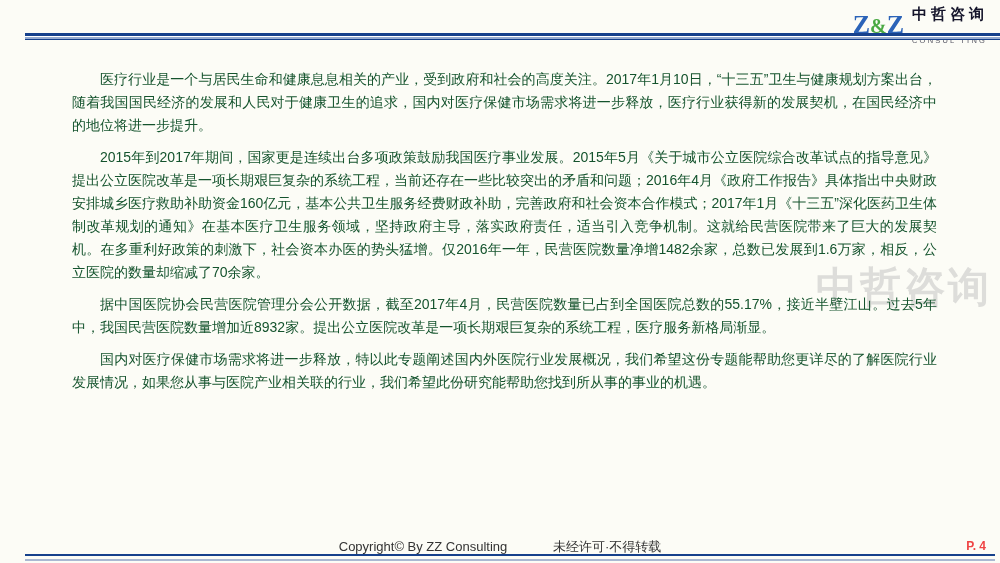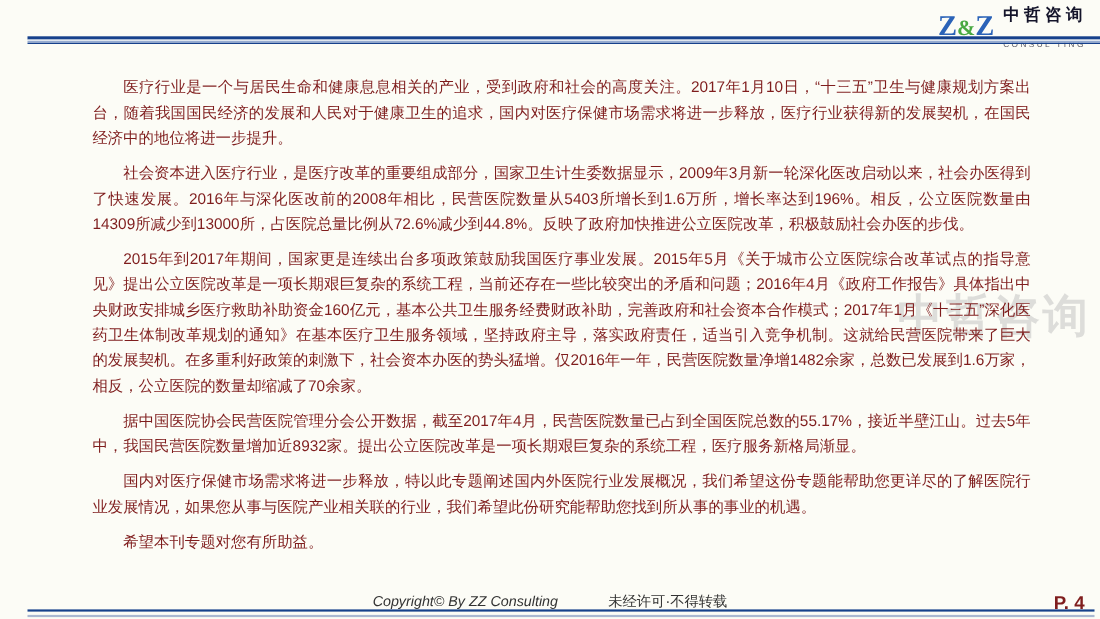--- a/index.html
+++ b/index.html
@@ -38,22 +38,22 @@
   .header-rule{
     position:absolute;left:25px;right:0;top:33px;height:8px;
   }
   .header-rule .r1{height:3px;background:#16418c;}
   .header-rule .r2{height:1px;background:#ffffff;}
   .header-rule .r3{height:2px;background:#96abd0;}
   .header-rule .r4{height:1px;background:#16418c;}
 
   
   .content{
-    position:absolute;left:84px;right:63px;top:68px;
-    color:#7f1d1d;
+    position:absolute;left:72px;right:63px;top:68px;
+    color:#14532d;
     font-size:14px;line-height:23px;
     text-align:justify;
   }
   .content p{
     margin:0 0 9px 0;
     text-indent:2em;
   }
 
   
   .watermark{
@@ -63,24 +63,24 @@
     color:rgba(178,178,178,0.42);
     pointer-events:none;
   }
 
   
   .footer-text{
     position:absolute;left:0;right:0;top:538px;
     text-align:center;
     font-size:13px;color:#333333;
   }
-  .footer-text .copy{margin-right:42px;font-style:italic;}
+  .footer-text .copy{margin-right:42px;}
   .page-number{
     position:absolute;right:14px;top:539px;
-    font-size:17px;font-weight:bold;color:#7f1d1d;
+    font-size:12px;font-weight:bold;color:#ef4444;
   }
   .footer-rule-1{
     position:absolute;left:25px;right:5px;top:554px;height:2px;background:#16418c;
   }
   .footer-rule-2{
     position:absolute;left:25px;right:5px;top:559px;height:2px;background:#aab8d2;
   }
 </style>
 </head>
 <body>
@@ -99,25 +99,23 @@
     <div class="r1"></div>
     <div class="r2"></div>
     <div class="r3"></div>
     <div class="r4"></div>
   </div>
 
   <div class="watermark">中哲咨询</div>
 
   <div class="content">
     <p>医疗行业是一个与居民生命和健康息息相关的产业，受到政府和社会的高度关注。2017年1月10日，“十三五”卫生与健康规划方案出台，随着我国国民经济的发展和人民对于健康卫生的追求，国内对医疗保健市场需求将进一步释放，医疗行业获得新的发展契机，在国民经济中的地位将进一步提升。</p>
-    <p>社会资本进入医疗行业，是医疗改革的重要组成部分，国家卫生计生委数据显示，2009年3月新一轮深化医改启动以来，社会办医得到了快速发展。2016年与深化医改前的2008年相比，民营医院数量从5403所增长到1.6万所，增长率达到196%。相反，公立医院数量由14309所减少到13000所，占医院总量比例从72.6%减少到44.8%。反映了政府加快推进公立医院改革，积极鼓励社会办医的步伐。</p>
     <p>2015年到2017年期间，国家更是连续出台多项政策鼓励我国医疗事业发展。2015年5月《关于城市公立医院综合改革试点的指导意见》提出公立医院改革是一项长期艰巨复杂的系统工程，当前还存在一些比较突出的矛盾和问题；2016年4月《政府工作报告》具体指出中央财政安排城乡医疗救助补助资金160亿元，基本公共卫生服务经费财政补助，完善政府和社会资本合作模式；2017年1月《十三五”深化医药卫生体制改革规划的通知》在基本医疗卫生服务领域，坚持政府主导，落实政府责任，适当引入竞争机制。这就给民营医院带来了巨大的发展契机。在多重利好政策的刺激下，社会资本办医的势头猛增。仅2016年一年，民营医院数量净增1482余家，总数已发展到1.6万家，相反，公立医院的数量却缩减了70余家。</p>
     <p>据中国医院协会民营医院管理分会公开数据，截至2017年4月，民营医院数量已占到全国医院总数的55.17%，接近半壁江山。过去5年中，我国民营医院数量增加近8932家。提出公立医院改革是一项长期艰巨复杂的系统工程，医疗服务新格局渐显。</p>
     <p>国内对医疗保健市场需求将进一步释放，特以此专题阐述国内外医院行业发展概况，我们希望这份专题能帮助您更详尽的了解医院行业发展情况，如果您从事与医院产业相关联的行业，我们希望此份研究能帮助您找到所从事的事业的机遇。</p>
-    <p>希望本刊专题对您有所助益。</p>
   </div>
 
   <div class="footer-text">
     <span class="copy">Copyright© By  ZZ Consulting</span>
     <span class="notice">未经许可·不得转载</span>
   </div>
   <div class="page-number">P. 4</div>
   <div class="footer-rule-1"></div>
   <div class="footer-rule-2"></div>
 

